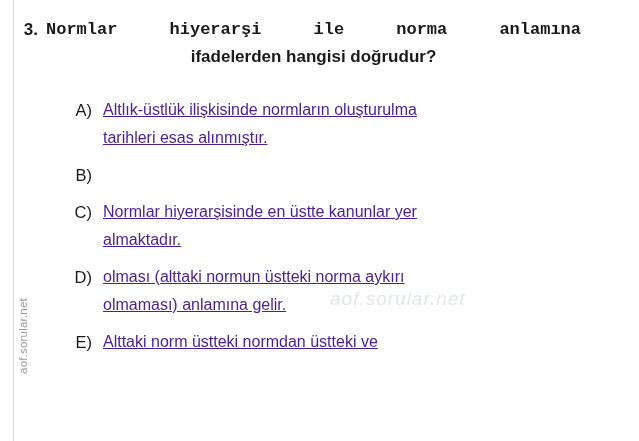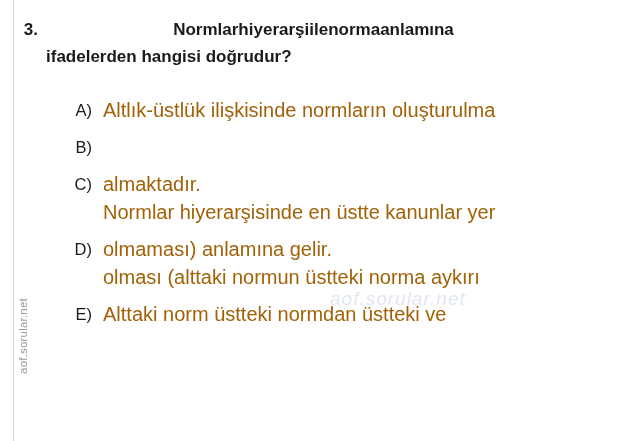--- a/index.html
+++ b/index.html
@@ -79,28 +79,30 @@
   .q-text {
     width: 535px;
     font-size: 17px;
     font-weight: bold;
     color: #1a1a1a;
     line-height: 27px;
     box-sizing: border-box;
   }
   .q-line-1 {
     display: flex;
-    justify-content: center;
+    justify-content: space-between;
     width: 100%;
+    font-family: Liberation Mono, monospace;
   }
   .q-line-1 span {
     white-space: pre;
   }
   .q-line-2 {
     white-space: pre;
+    text-align: center;
   }
   .choices {
     position: absolute;
     left: 0;
     top: 96px;
     width: 639px;
   }
   .choice {
     display: flex;
     align-items: flex-start;
@@ -111,24 +113,25 @@
     padding-right: 11px;
     text-align: right;
     flex: 0 0 auto;
     font-size: 16.5px;
     color: #1a1a1a;
     line-height: 28px;
     box-sizing: border-box;
   }
   .choice-text {
     width: 500px;
-    font-size: 20px;
-    color: #a16207;
+    font-size: 16px;
+    color: #4c1d95;
     line-height: 28px;
     box-sizing: border-box;
+    text-decoration: underline;
   }
   .choice-text .l {
     display: block;
     white-space: pre;
   }
 </style>
 </head>
 <body>
 
 <div class="page">
@@ -154,40 +157,41 @@
       </div>
     </div>
   </div>
 
   <div class="choices">
 
     <div class="choice">
       <div class="choice-letter">A)</div>
       <div class="choice-text">
         <span class="l">Altlık-üstlük ilişkisinde normların oluşturulma</span>
+        <span class="l">tarihleri esas alınmıştır.</span>
       </div>
     </div>
 
     <div class="choice">
       <div class="choice-letter">B)</div>
     </div>
 
     <div class="choice">
       <div class="choice-letter">C)</div>
       <div class="choice-text">
+        <span class="l">Normlar hiyerarşisinde en üstte kanunlar yer</span>
         <span class="l">almaktadır.</span>
-        <span class="l">Normlar hiyerarşisinde en üstte kanunlar yer</span>
       </div>
     </div>
 
     <div class="choice">
       <div class="choice-letter">D)</div>
       <div class="choice-text">
+        <span class="l">olması (alttaki normun üstteki norma aykırı</span>
         <span class="l">olmaması) anlamına gelir.</span>
-        <span class="l">olması (alttaki normun üstteki norma aykırı</span>
       </div>
     </div>
 
     <div class="choice">
       <div class="choice-letter">E)</div>
       <div class="choice-text">
         <span class="l">Alttaki norm üstteki normdan üstteki ve</span>
       </div>
     </div>
 

